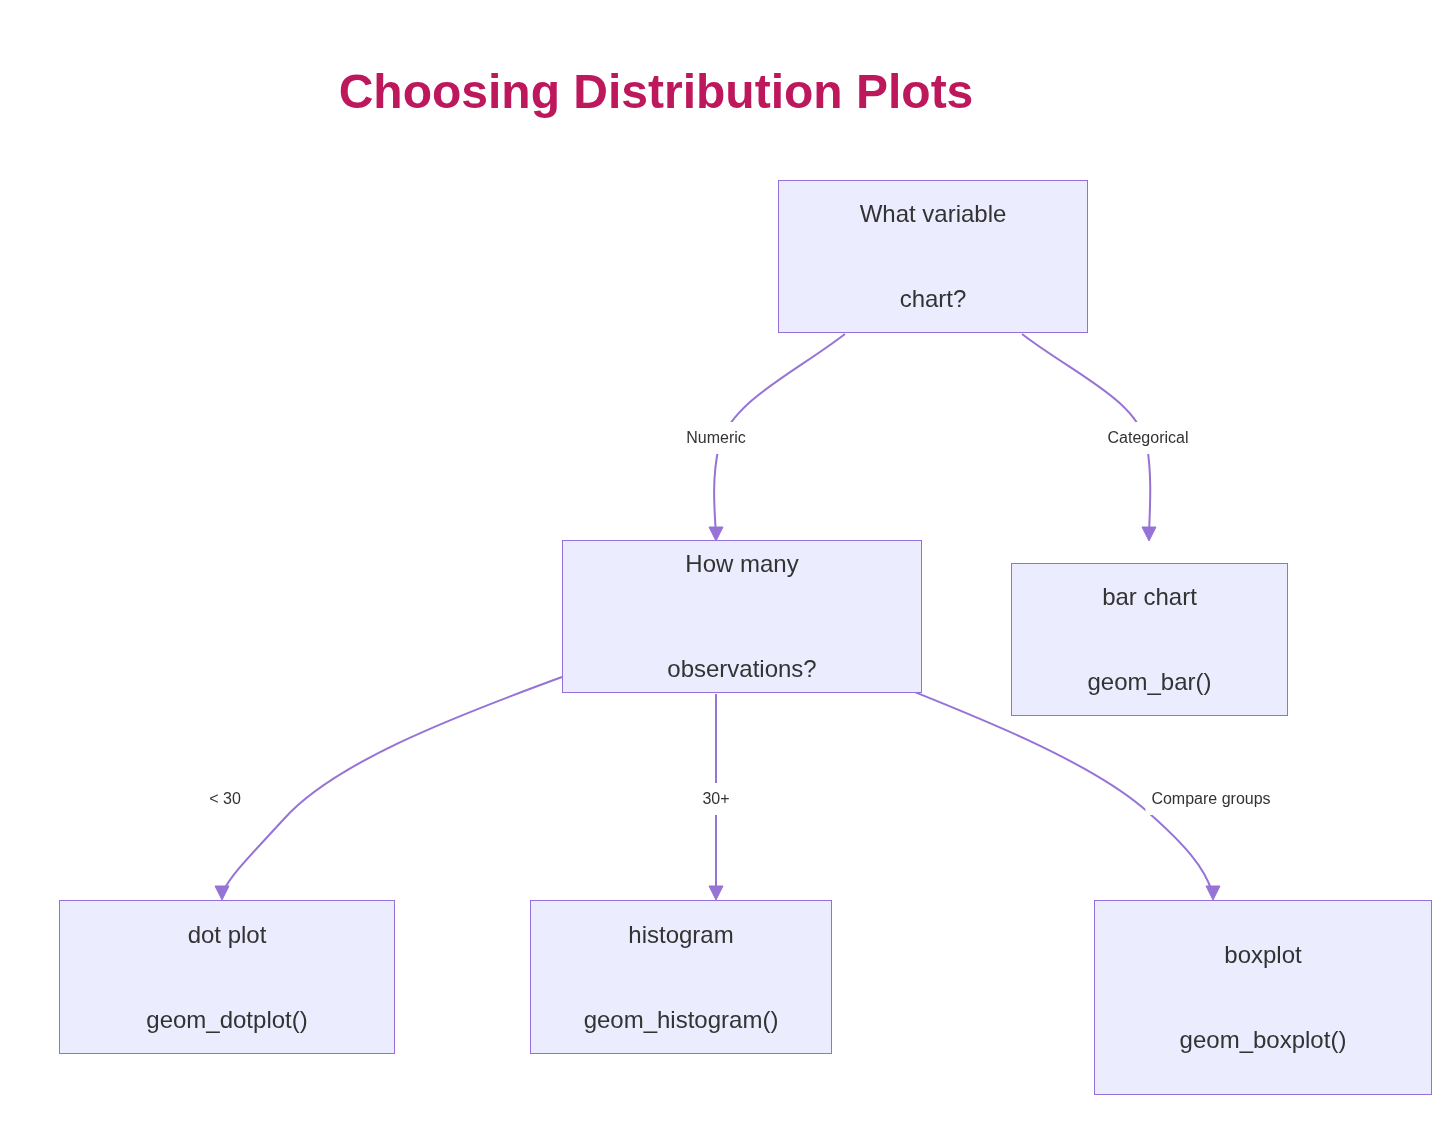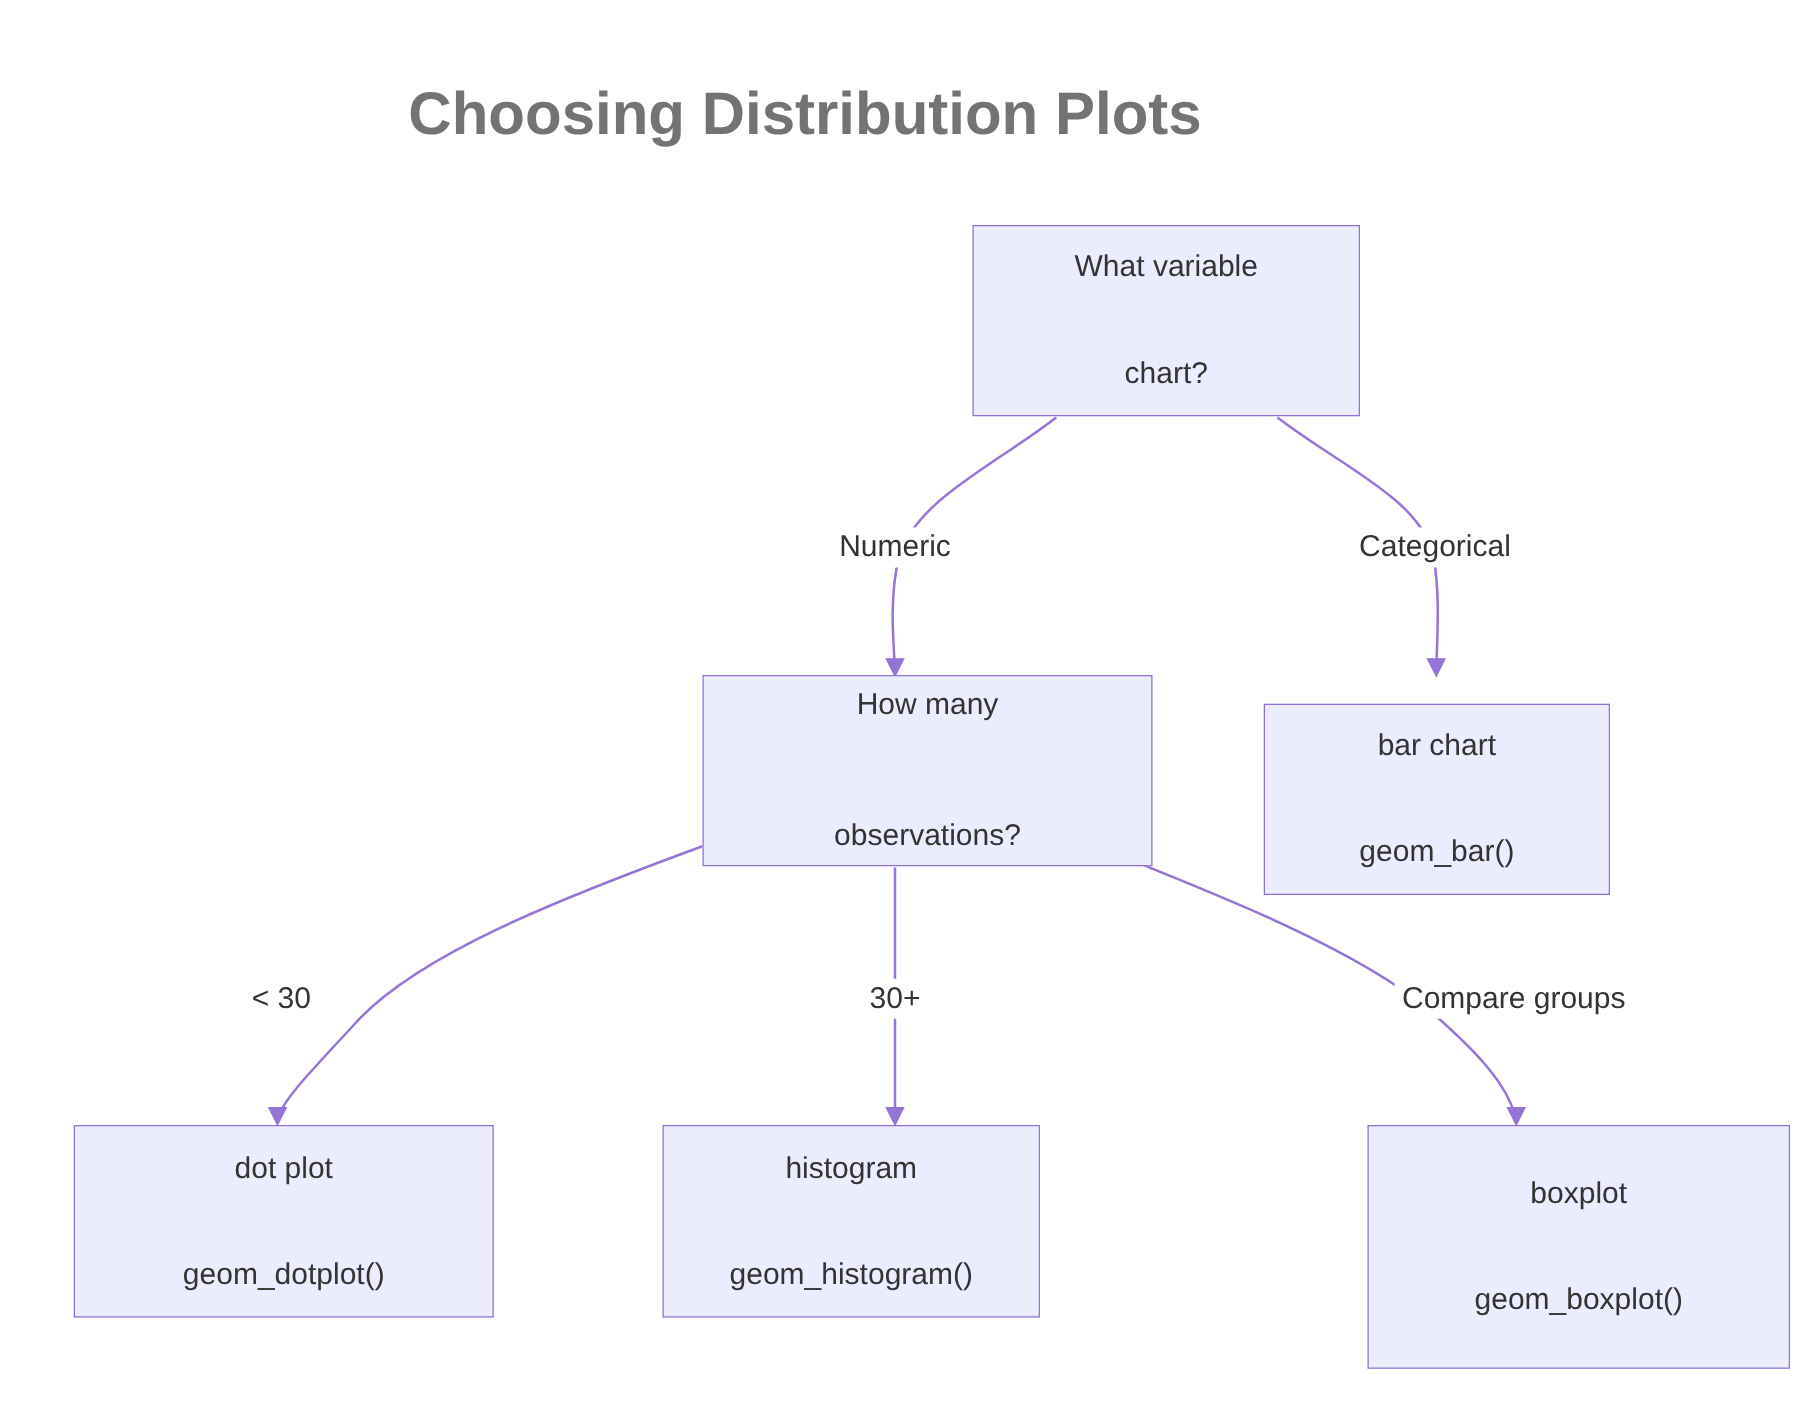--- a/index.html
+++ b/index.html
@@ -11,26 +11,26 @@
   .canvas {
     position: relative;
     width: 1452px;
     height: 1122px;
     background: #ffffff;
     overflow: hidden;
   }
   .diagram-title {
     position: absolute;
     top: 64px;
-    left: 0;
+    left: 12px;
     width: 1288px;
     text-align: center;
     font-size: 48px;
     font-weight: 700;
-    color: #737373;
+    color: #be185d;
     letter-spacing: 0px;
   }
   .edges-layer {
     position: absolute;
     left: 0;
     top: 0;
     width: 1452px;
     height: 1122px;
     pointer-events: none;
   }
@@ -56,21 +56,21 @@
     line-height: 46px;
     text-align: center;
     box-sizing: border-box;
     gap: 39px;
   }
   .edge-label {
     position: absolute;
     transform: translate(-50%, -50%);
     background: #ffffff;
     color: #333333;
-    font-size: 24px;
+    font-size: 16px;
     line-height: 28px;
     padding: 2px 6px;
     white-space: nowrap;
   }
 </style>
 </head>
 <body>
 
 <div class="canvas">
 

